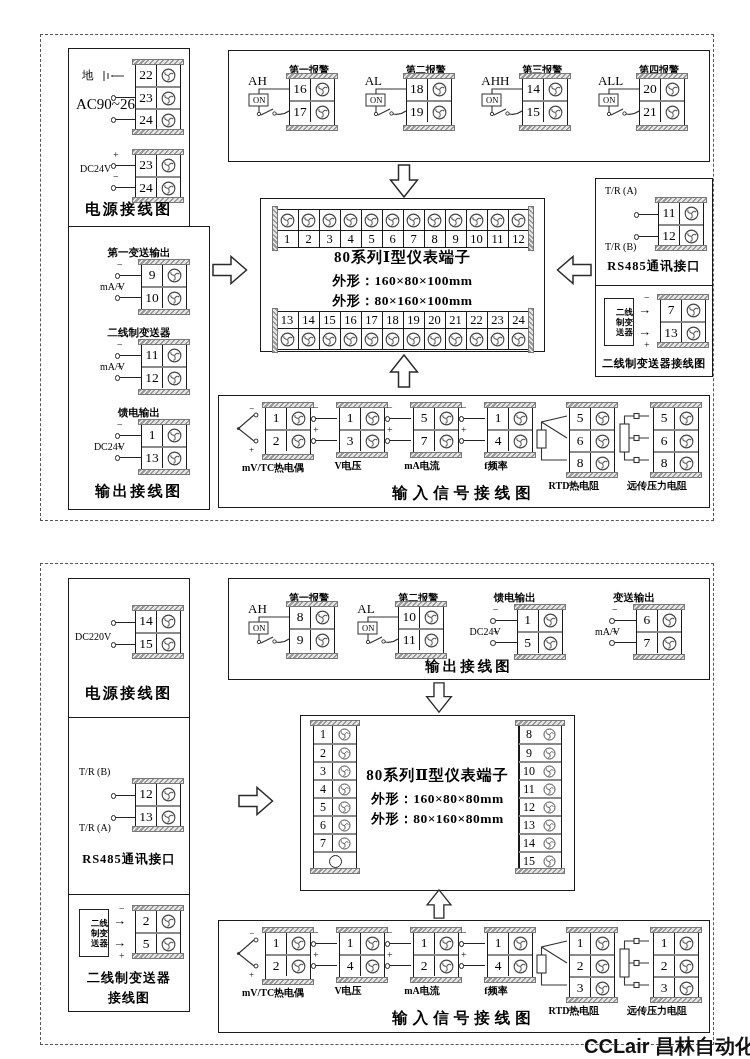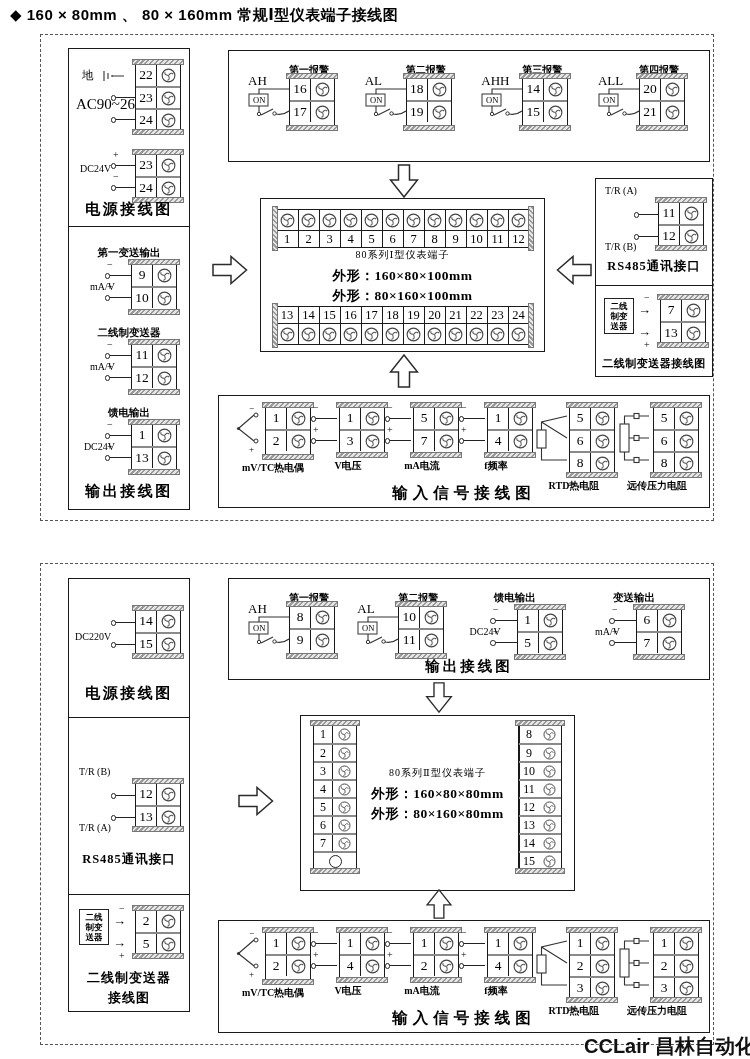--- a/index.html
+++ b/index.html
@@ -58,21 +58,21 @@
 .hstrip::before{left:-5px}.hstrip::after{right:-5px}
 .hcell{width:21px;display:flex;flex-direction:column}
 .hcell+.hcell{border-left:1.2px solid #1a1a1a}
 .hscrew{height:20px;display:flex;align-items:center;justify-content:center}
 .hscrew svg{width:15px;height:15px}
 .hnum{height:17px;display:flex;align-items:center;justify-content:center;font-size:12.5px}
 .hstrip.tops .hnum{border-top:1.2px solid #1a1a1a}
 .hstrip.bots .hnum{border-bottom:1.2px solid #1a1a1a}
 .centerbox{display:flex;flex-direction:column;align-items:center;justify-content:space-between;padding:10px 0}
 .cb-text{text-align:center}
-.cb-series{font-size:10px;font-weight:normal;margin-bottom:4px;letter-spacing:1px}
+.cb-series{font-size:15px;font-weight:bold;margin-bottom:4px;letter-spacing:1px}
 .cb-dim{font-size:13.5px;font-weight:bold;line-height:20px;letter-spacing:.5px}
 
 .vstrip{position:absolute;border:1.5px solid #1a1a1a;background:#fff;display:flex;flex-direction:column;width:44px}
 .vstrip::before,.vstrip::after{content:"";position:absolute;left:-4px;right:-4px;height:4px;
   background:repeating-linear-gradient(135deg,#9a9a9a 0 1.5px,#e6e6e6 1.5px 3.5px);border:1px solid #777}
 .vstrip::before{top:-5px}.vstrip::after{bottom:-5px}
 .vrow{display:flex;height:18px}
 .vrow+.vrow,.vrow.circ{border-top:2px solid #8a8a8a}
 .vnum{width:19px;display:flex;align-items:center;justify-content:center;font-size:12px}
 .vstrip.lefts .vnum{border-right:1.2px solid #1a1a1a}
@@ -94,21 +94,21 @@
 .stub-col .s0{top:-3px;right:2px}
 .stub-col .s1{top:19px;right:2px}
 .lead-tc{width:30px;height:50px}
 .lead-tc svg{width:30px;height:50px;display:block;margin-top:-2px}
 .sgn{font-size:9px}
 .lead-rtd svg{width:36px;height:68px;display:block;margin-top:-2px}
 .lead-press svg{width:38px;height:68px;display:block;margin-top:-2px}
 .res{fill:#fff;stroke:#333;stroke-width:1.1}
 .in-cap{bottom:3px;font-size:15.5px;letter-spacing:5px}
 
-.twb{position:absolute;border:1.2px solid #222;width:30px;padding:2px 0;font-size:8.5px;line-height:10px;text-align:center;font-weight:bold}
+.twb{position:absolute;border:1.2px solid #222;width:30px;padding:8px 0;font-size:8.5px;line-height:10px;text-align:right;font-weight:bold}
 .twarrow{position:absolute;font-size:13px;line-height:13px}
 .twsign{position:absolute;font-size:10px;line-height:10px}
 
 .blkarrow{position:absolute}
 .blkarrow svg{display:block}
 .blkarrow polygon{fill:#fff;stroke:#2b2b2b;stroke-width:1.5}
 .gnd{position:absolute}
 .watermark{position:absolute;left:584px;top:1033px;font:bold 20px "Liberation Sans","DejaVu Sans",sans-serif;color:#111;white-space:nowrap}
 </style>
 </head>
@@ -123,21 +123,20 @@
         <path d="M8 8 Q10.8 4 13 6.6" transform="rotate(120 8 8)"></path>
         <path d="M8 8 Q10.8 4 13 6.6" transform="rotate(240 8 8)"></path>
       </g>
     </g>
   </defs>
 </svg>
 
 <div class="page">
 
   
-  <div class="sec-title" style="top:6px">◆ 160 × 80mm 、 80 × 160mm 常规Ⅰ型仪表端子接线图</div>
   <div class="dashbox" style="top:34px;height:487px"></div>
 
   
   <div class="box" style="left:68px;top:48px;width:122px;height:179px">
     <span class="lbl" style="left:13px;top:19px;font-size:11.5px">地</span>
     <svg class="gnd" style="left:31px;top:21px" width="24" height="12" viewBox="0 0 24 12">
       <path class="w" d="M4 1 V11 M8 3 V9 M12 5 V7 M12 6 H24"></path>
     </svg>
     <div class="stub" style="left:42px;top:33px">
         <span class="lead"></span>
@@ -196,21 +195,21 @@
             <svg viewBox="0 0 16 16">
               <use href="#screw"></use>
             </svg>
           </span>
         </div>
     </div>
     <div class="cap" style="bottom:7px;font-size:15px;letter-spacing:2.5px">电源接线图</div>
   </div>
 
   
-  <div class="box" style="left:68px;top:226px;width:122px;height:284px">
+  <div class="box" style="left:68px;top:226px;width:142px;height:284px">
     <div class="obox-col">
 
     <div class="xgroup">
         <div class="xg-title">第一变送输出</div>
         <div class="xg-body">
           <div class="xg-left">
             <div class="stub s0">
                 <span class="sign">−</span>
                 <span class="lead"></span>
               </div>

